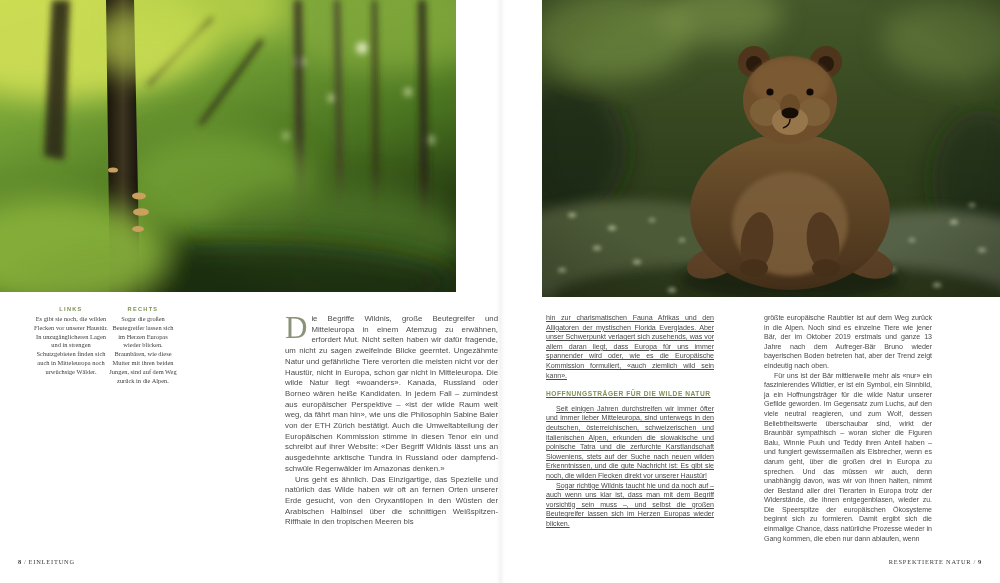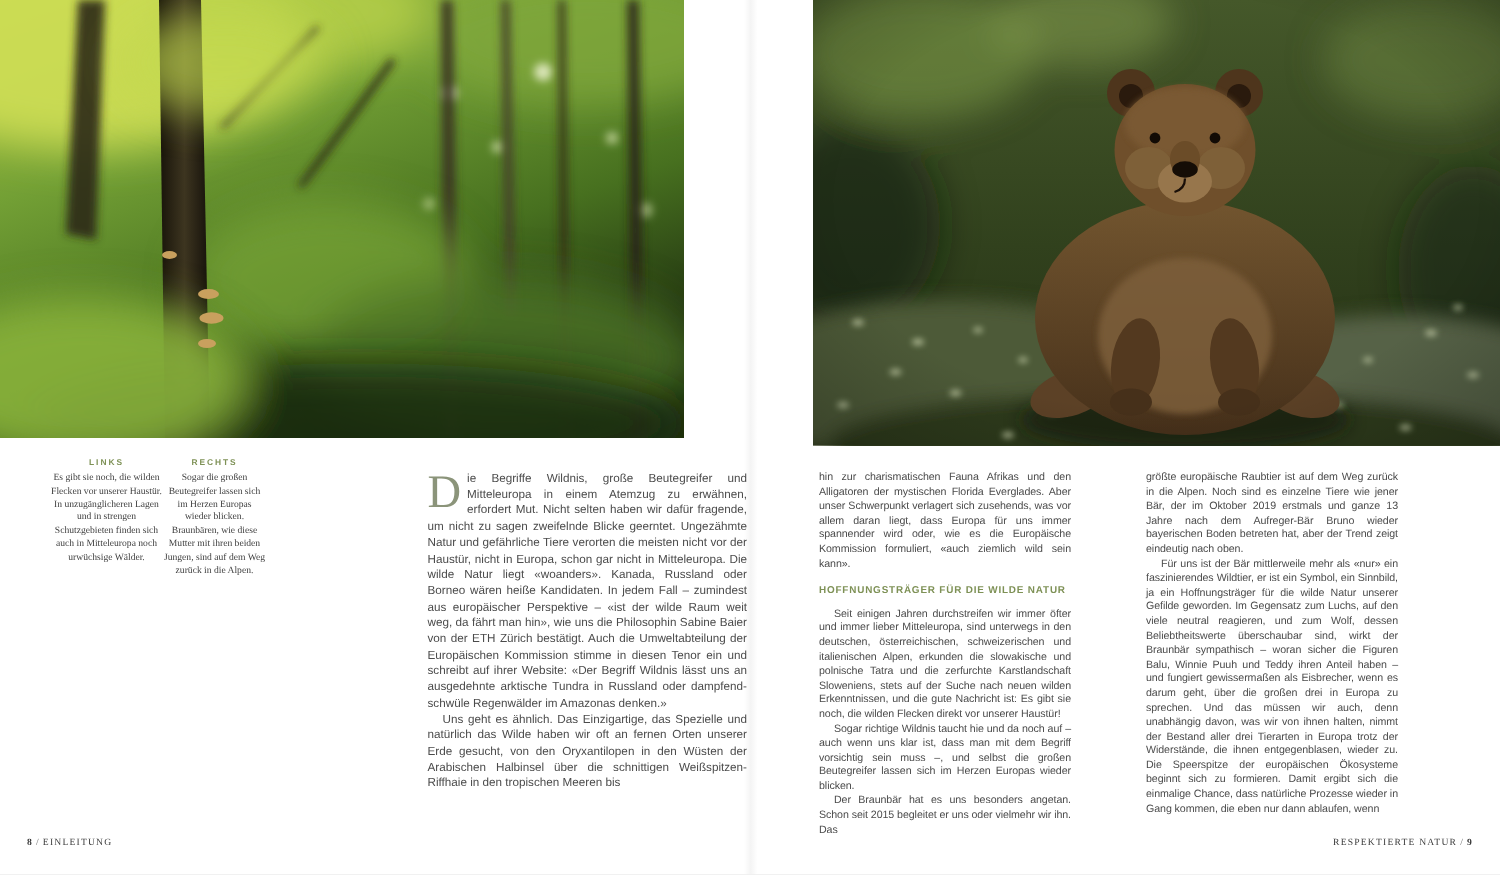--- a/index.html
+++ b/index.html
@@ -18,21 +18,21 @@
   .caption-links{left:31px;width:80px;}
   .caption-rechts{left:109px;width:68px;}
   .caption-label{font-size:5.6px;letter-spacing:1.3px;font-weight:700;
     color:#7e9156;text-align:center;margin:0 0 3px 0;}
   .caption-text{font-family:"Liberation Serif",serif;font-size:6.4px;line-height:8.8px;
     text-align:center;color:#3e3e3e;margin:0;}
 
   .column{position:absolute;top:314px;text-align:justify;color:#4b4b4b;}
   .column p{margin:0;}
   .column-left-main{left:285px;width:213px;font-size:7.8px;line-height:10.7px;}
-  .col-r1{left:546px;width:168px;font-size:7.1px;line-height:9.6px;letter-spacing:-0.05px;}
+  .col-r1{left:546px;width:168px;font-size:7.1px;line-height:9.6px;letter-spacing:-0.05px;text-decoration:underline;}
   .col-r2{left:764px;width:168px;font-size:7.1px;line-height:9.6px;letter-spacing:-0.05px;}
   .indent{text-indent:10px;}
   .dropcap{float:left;font-family:"Liberation Serif",serif;font-size:31px;line-height:26px;
     color:#8b947a;margin:1px 4px 0 0;font-weight:400;}
   .subhead{font-size:6.6px;letter-spacing:0.55px;color:#7e9156;font-weight:700;
     margin:8px 0 6px 0;text-align:left;}
 
   .folio{position:absolute;top:558px;font-family:"Liberation Serif",serif;
     font-size:6.4px;letter-spacing:0.8px;color:#3a3a3a;white-space:nowrap;}
   .folio-left{left:18px;}
@@ -219,21 +219,20 @@
         </g>
         <rect width="458" height="297" fill="url(#vin)"></rect>
       </svg>
     </figure>
 
     <div class="column col-r1">
       <p>hin zur charismatischen Fauna Afrikas und den Alligatoren der mystischen Florida Everglades. Aber unser Schwerpunkt verlagert sich zusehends, was vor allem daran liegt, dass Europa für uns immer spannender wird oder, wie es die Europäische Kommission formuliert, «auch ziemlich wild sein kann».</p>
       <h2 class="subhead">HOFFNUNGSTRÄGER FÜR DIE WILDE NATUR</h2>
       <p class="indent">Seit einigen Jahren durchstreifen wir immer öfter und immer lieber Mitteleuropa, sind unterwegs in den deutschen, österreichischen, schweizerischen und italienischen Alpen, erkunden die slowakische und polnische Tatra und die zerfurchte Karstlandschaft Sloweniens, stets auf der Suche nach neuen wilden Erkenntnissen, und die gute Nachricht ist: Es gibt sie noch, die wilden Flecken direkt vor unserer Haustür!</p>
       <p class="indent">Sogar richtige Wildnis taucht hie und da noch auf – auch wenn uns klar ist, dass man mit dem Begriff vorsichtig sein muss –, und selbst die großen Beutegreifer lassen sich im Herzen Europas wieder blicken.</p>
-      <p class="indent">Der Braunbär hat es uns besonders angetan. Schon seit 2015 begleitet er uns oder vielmehr wir ihn. Das</p>
     </div>
 
     <div class="column col-r2">
       <p>größte europäische Raubtier ist auf dem Weg zurück in die Alpen. Noch sind es einzelne Tiere wie jener Bär, der im Oktober 2019 erstmals und ganze 13 Jahre nach dem Aufreger-Bär Bruno wieder bayerischen Boden betreten hat, aber der Trend zeigt eindeutig nach oben.</p>
       <p class="indent">Für uns ist der Bär mittlerweile mehr als «nur» ein faszinierendes Wildtier, er ist ein Symbol, ein Sinnbild, ja ein Hoffnungsträger für die wilde Natur unserer Gefilde geworden. Im Gegensatz zum Luchs, auf den viele neutral reagieren, und zum Wolf, dessen Beliebtheitswerte überschaubar sind, wirkt der Braunbär sympathisch – woran sicher die Figuren Balu, Winnie Puuh und Teddy ihren Anteil haben – und fungiert gewissermaßen als Eisbrecher, wenn es darum geht, über die großen drei in Europa zu sprechen. Und das müssen wir auch, denn unabhängig davon, was wir von ihnen halten, nimmt der Bestand aller drei Tierarten in Europa trotz der Widerstände, die ihnen entgegenblasen, wieder zu. Die Speerspitze der europäischen Ökosysteme beginnt sich zu formieren. Damit ergibt sich die einmalige Chance, dass natürliche Prozesse wieder in Gang kommen, die eben nur dann ablaufen, wenn</p>
     </div>
 
     <footer class="folio folio-right">
       <span class="folio-label">RESPEKTIERTE NATUR</span><span class="folio-sep">/</span><span class="folio-num">9</span>
     </footer>

